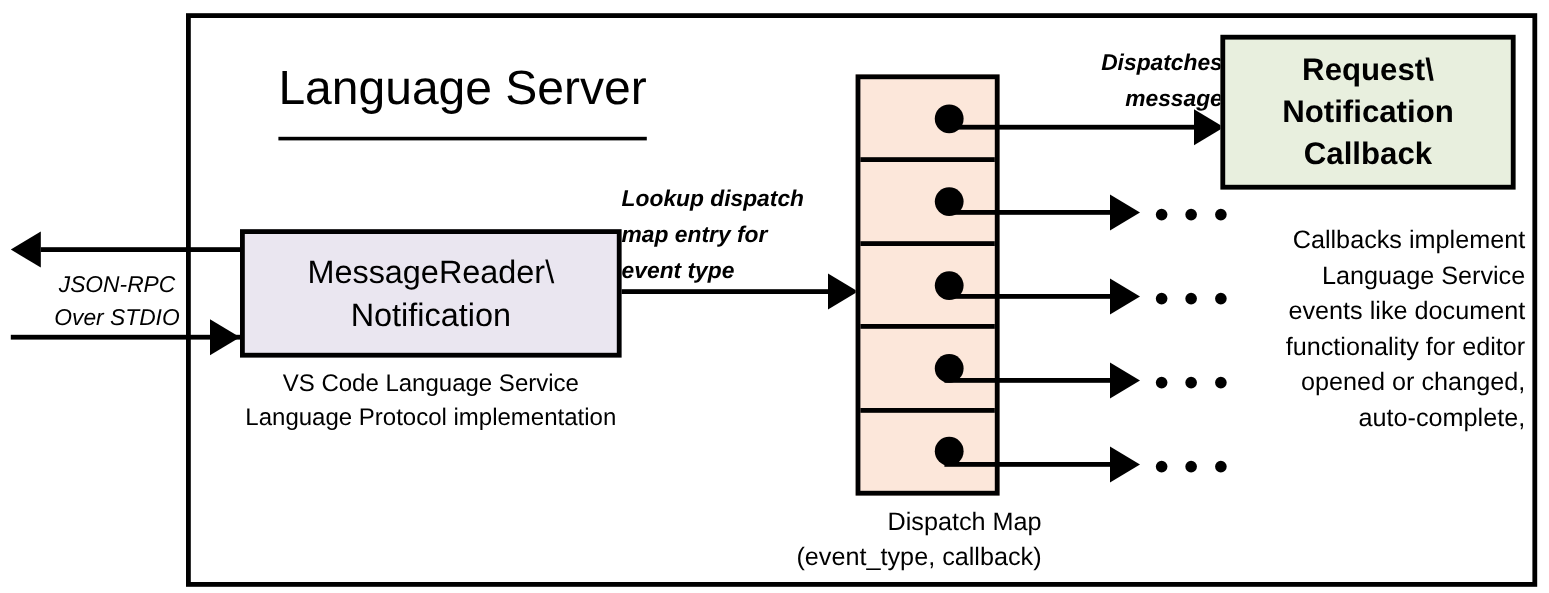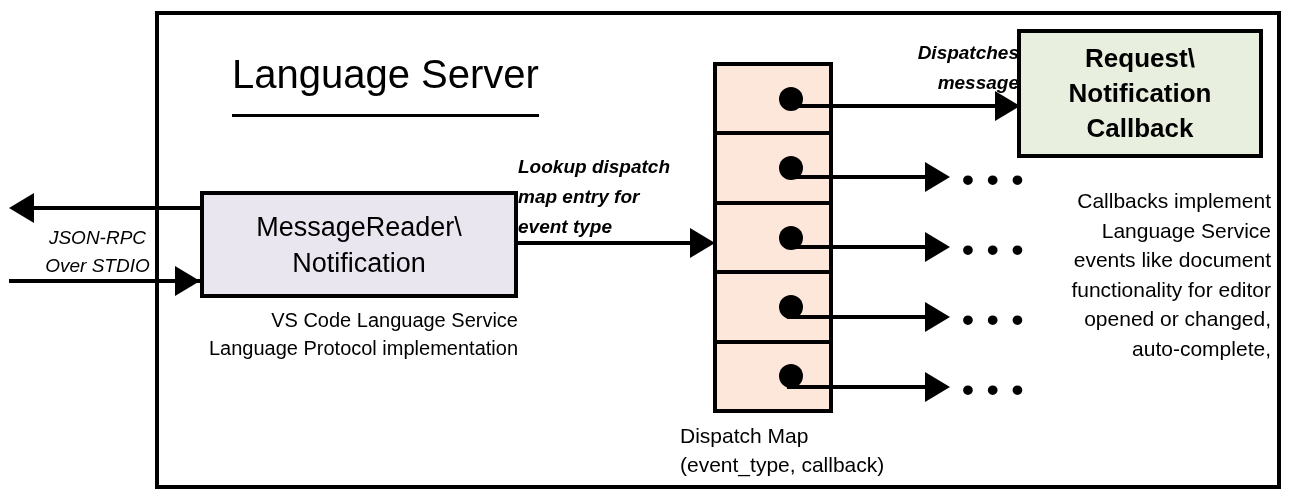--- a/index.html
+++ b/index.html
@@ -59,21 +59,21 @@
     align-items: center;
     justify-content: center;
     line-height: 36px;
     font-size: 27px;
   }
   #reader-caption {
     position: absolute;
     left: 200px;
     top: 306px;
     width: 318px;
-    text-align: right;
+    text-align: center;
     font-size: 20px;
     line-height: 28px;
   }
 
   
   #jsonrpc-label {
     position: absolute;
     left: 30px;
     top: 224px;
     width: 135px;
@@ -135,24 +135,24 @@
     left: 62px;
     top: 50%;
     width: 24px;
     height: 24px;
     margin-top: -12px;
     border-radius: 50%;
     background: #000;
   }
   #dispatch-caption {
     position: absolute;
-    left: 680px;
+    left: 628px;
     top: 421px;
     width: 240px;
-    text-align: left;
+    text-align: right;
     font-size: 21px;
     line-height: 29px;
   }
 
   
   #callback-box {
     position: absolute;
     left: 1017px;
     top: 29px;
     width: 246px;

